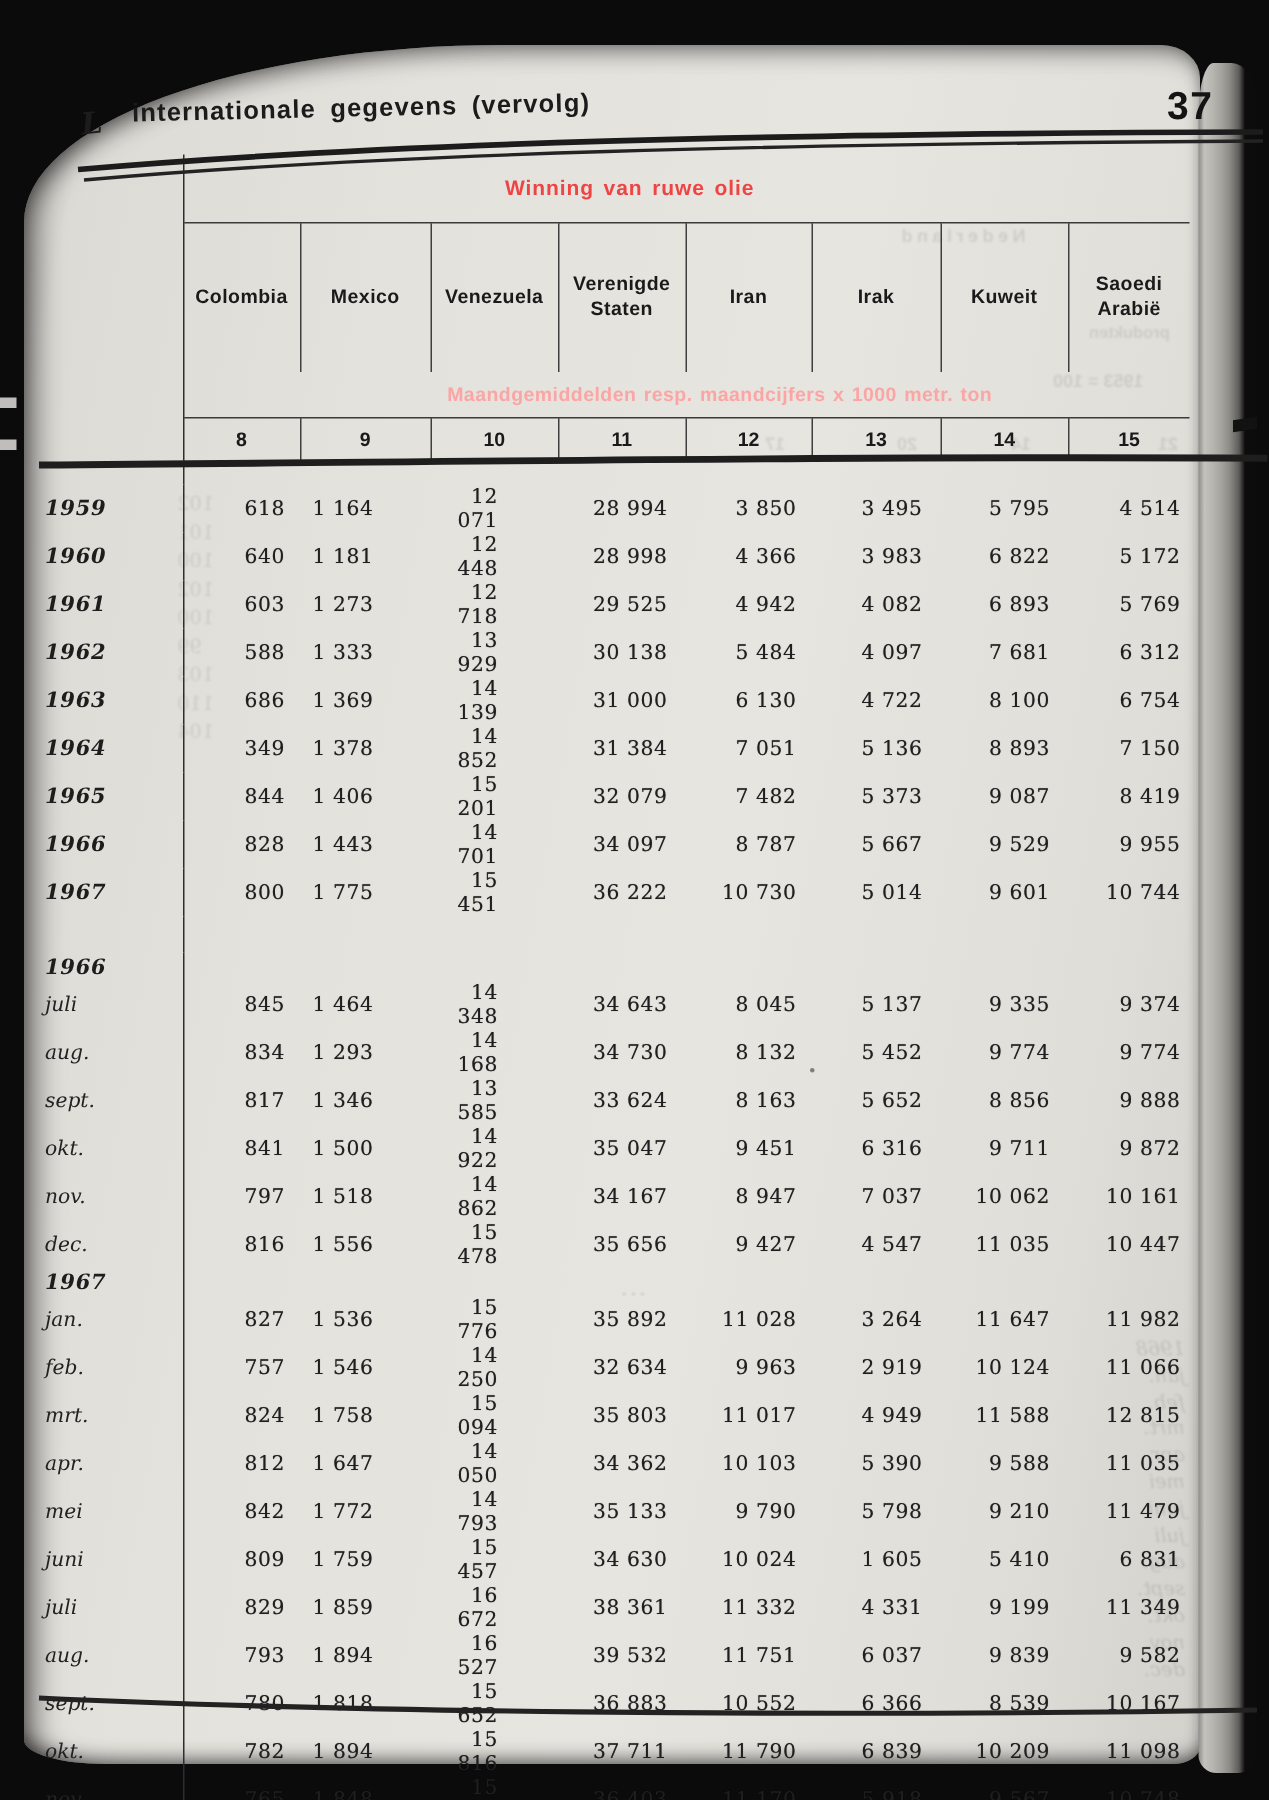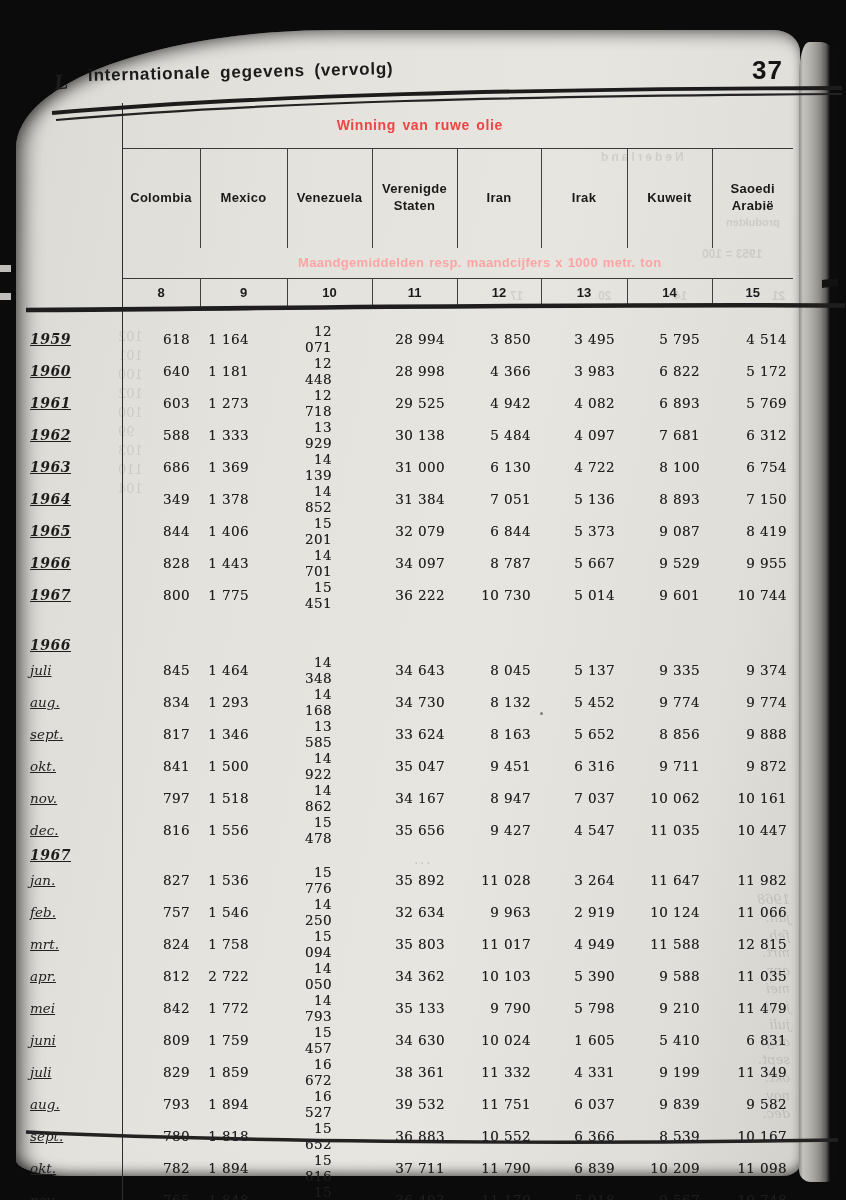--- a/index.html
+++ b/index.html
@@ -36,35 +36,35 @@
     font:italic 700 20px "DejaVu Serif",serif;color:#1c1c1c;
     transform:rotate(-6deg);
   }
   .hdr-title{
     position:absolute;left:88px;top:66px;
     font:700 17px "Liberation Sans",sans-serif;color:#1b1b1b;
     letter-spacing:.8px;word-spacing:4px;
     transform:rotate(-1.3deg);transform-origin:left center;
   }
   .page-num{
-    position:absolute;left:752px;top:55px;
+    position:absolute;left:778px;top:55px;
     font:700 26px "Liberation Sans",sans-serif;color:#141414;letter-spacing:1px;
   }
 
   
   svg.rules{position:absolute;left:0;top:0;z-index:5;pointer-events:none;}
 
   
   table.oil{
     position:absolute;left:30px;top:103px;width:763px;height:1035px;
     border-collapse:collapse;table-layout:fixed;z-index:3;
     color:#1f1f1f;
   }
   table.oil td{padding:0;vertical-align:middle;overflow:visible;}
-  .stub{border-right:1.6px solid #2e2e2e;text-decoration:underline;}
+  .stub{border-right:1.6px solid #2e2e2e;}
   td.title{
     font:700 14px "Liberation Sans",sans-serif;text-align:center;letter-spacing:.6px;word-spacing:2px;
     border-bottom:1.5px solid #3a3a3a;color:#ef4444;
   }
   td.title .t-in{display:inline-block;transform:translateX(-38px);}
   td.chead{
     font:700 13px "Liberation Sans",sans-serif;text-align:center;line-height:1.3;
     white-space:pre-line;color:#1a1a1a;letter-spacing:.3px;
   }
   td.chead.bl, td.cnum.bl{border-left:1.5px solid #3f3f3f;}
@@ -279,21 +279,21 @@
         <td class="v c5">5 136</td>
         <td class="v c6">8 893</td>
         <td class="v c7">7 150</td>
       </tr>
       <tr>
         <td class="stub lbl year">1965</td>
         <td class="v c0">844</td>
         <td class="v c1">1 406</td>
         <td class="v c2">15 201</td>
         <td class="v c3">32 079</td>
-        <td class="v c4">6 844</td>
+        <td class="v c4">7 482</td>
         <td class="v c5">5 373</td>
         <td class="v c6">9 087</td>
         <td class="v c7">8 419</td>
       </tr>
       <tr>
         <td class="stub lbl year">1966</td>
         <td class="v c0">828</td>
         <td class="v c1">1 443</td>
         <td class="v c2">14 701</td>
         <td class="v c3">34 097</td>
@@ -440,21 +440,21 @@
         <td class="v c2">15 094</td>
         <td class="v c3">35 803</td>
         <td class="v c4">11 017</td>
         <td class="v c5">4 949</td>
         <td class="v c6">11 588</td>
         <td class="v c7">12 815</td>
       </tr>
       <tr>
         <td class="stub lbl">apr.</td>
         <td class="v c0">812</td>
-        <td class="v c1">2 722</td>
+        <td class="v c1">1 647</td>
         <td class="v c2">14 050</td>
         <td class="v c3">34 362</td>
         <td class="v c4">10 103</td>
         <td class="v c5">5 390</td>
         <td class="v c6">9 588</td>
         <td class="v c7">11 035</td>
       </tr>
       <tr>
         <td class="stub lbl">mei</td>
         <td class="v c0">842</td>

